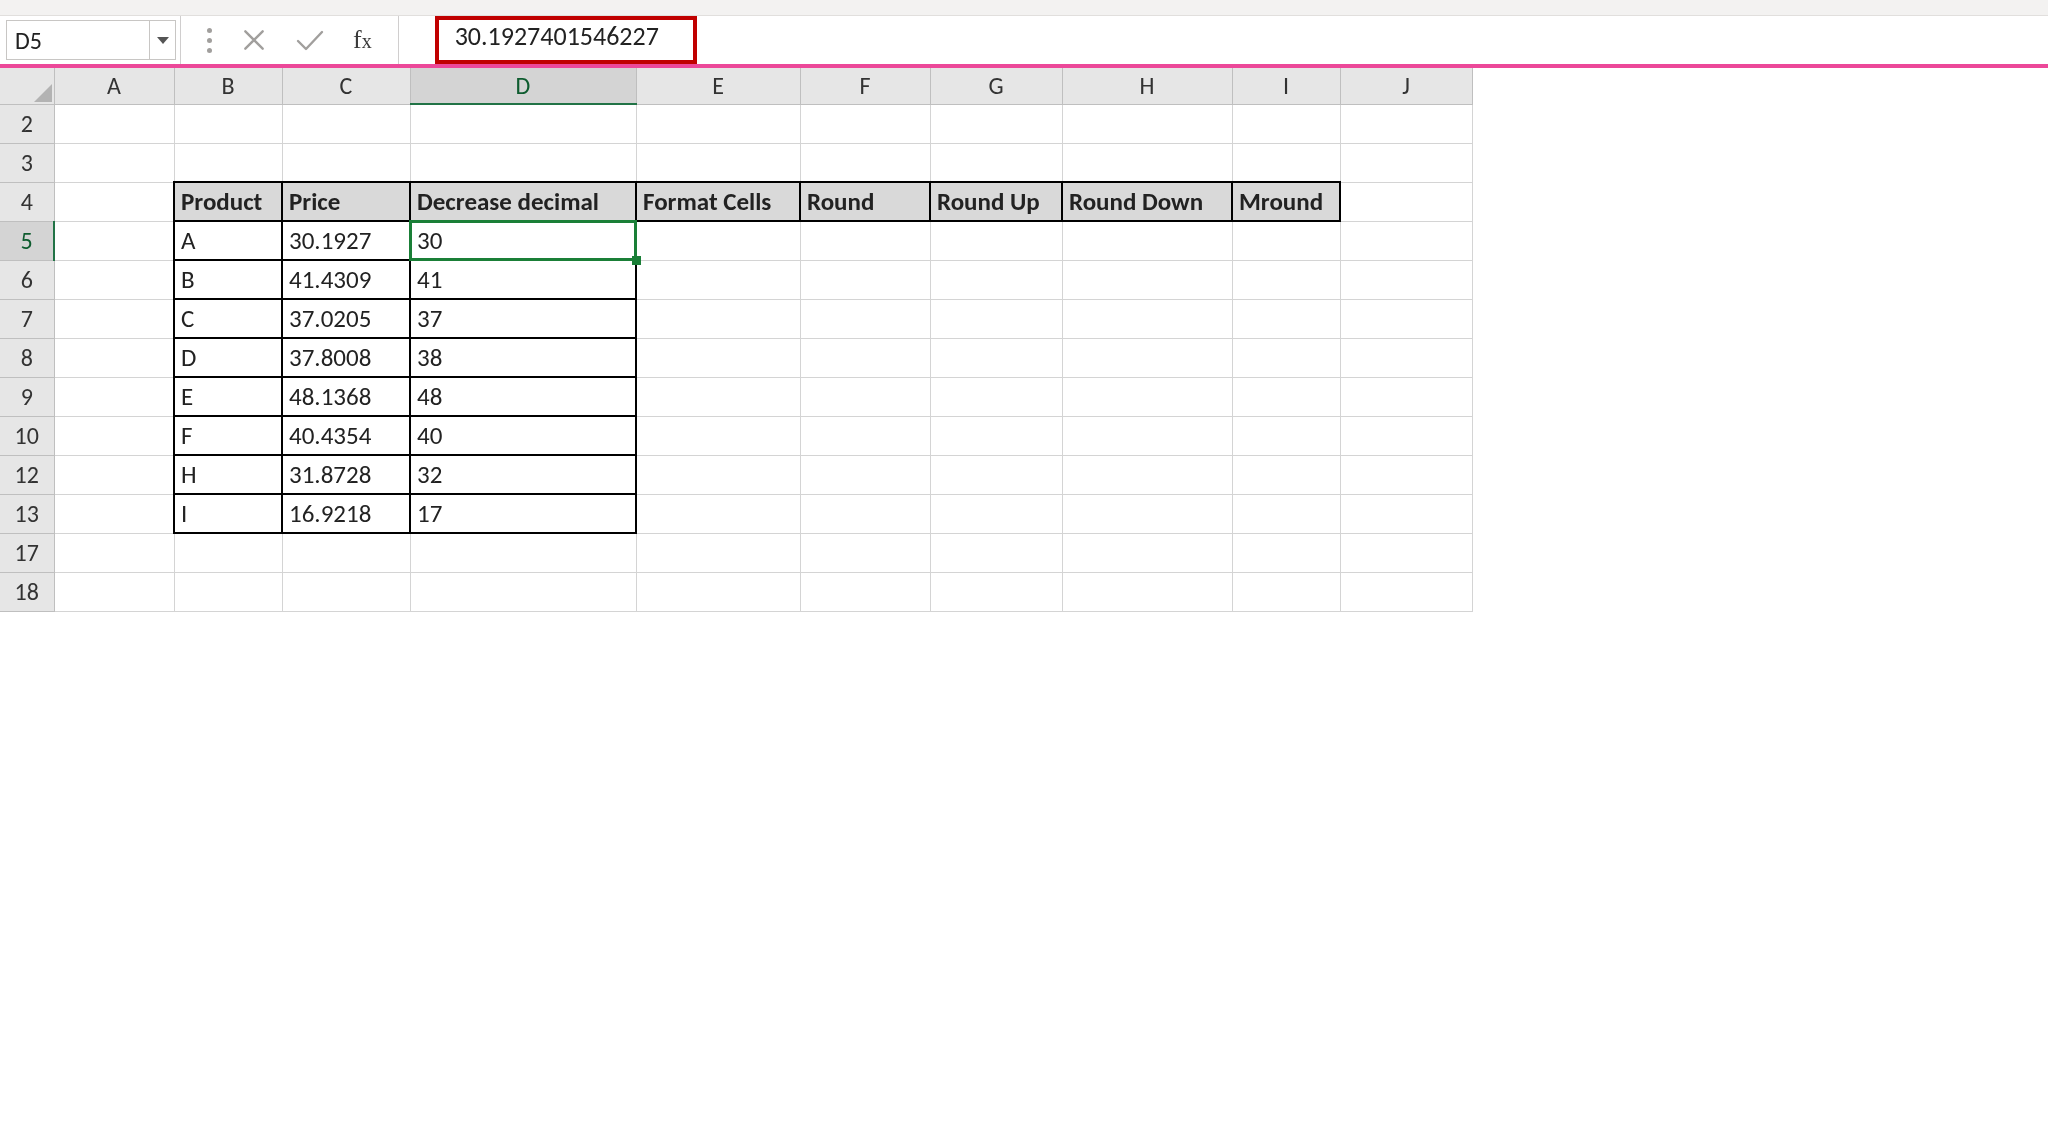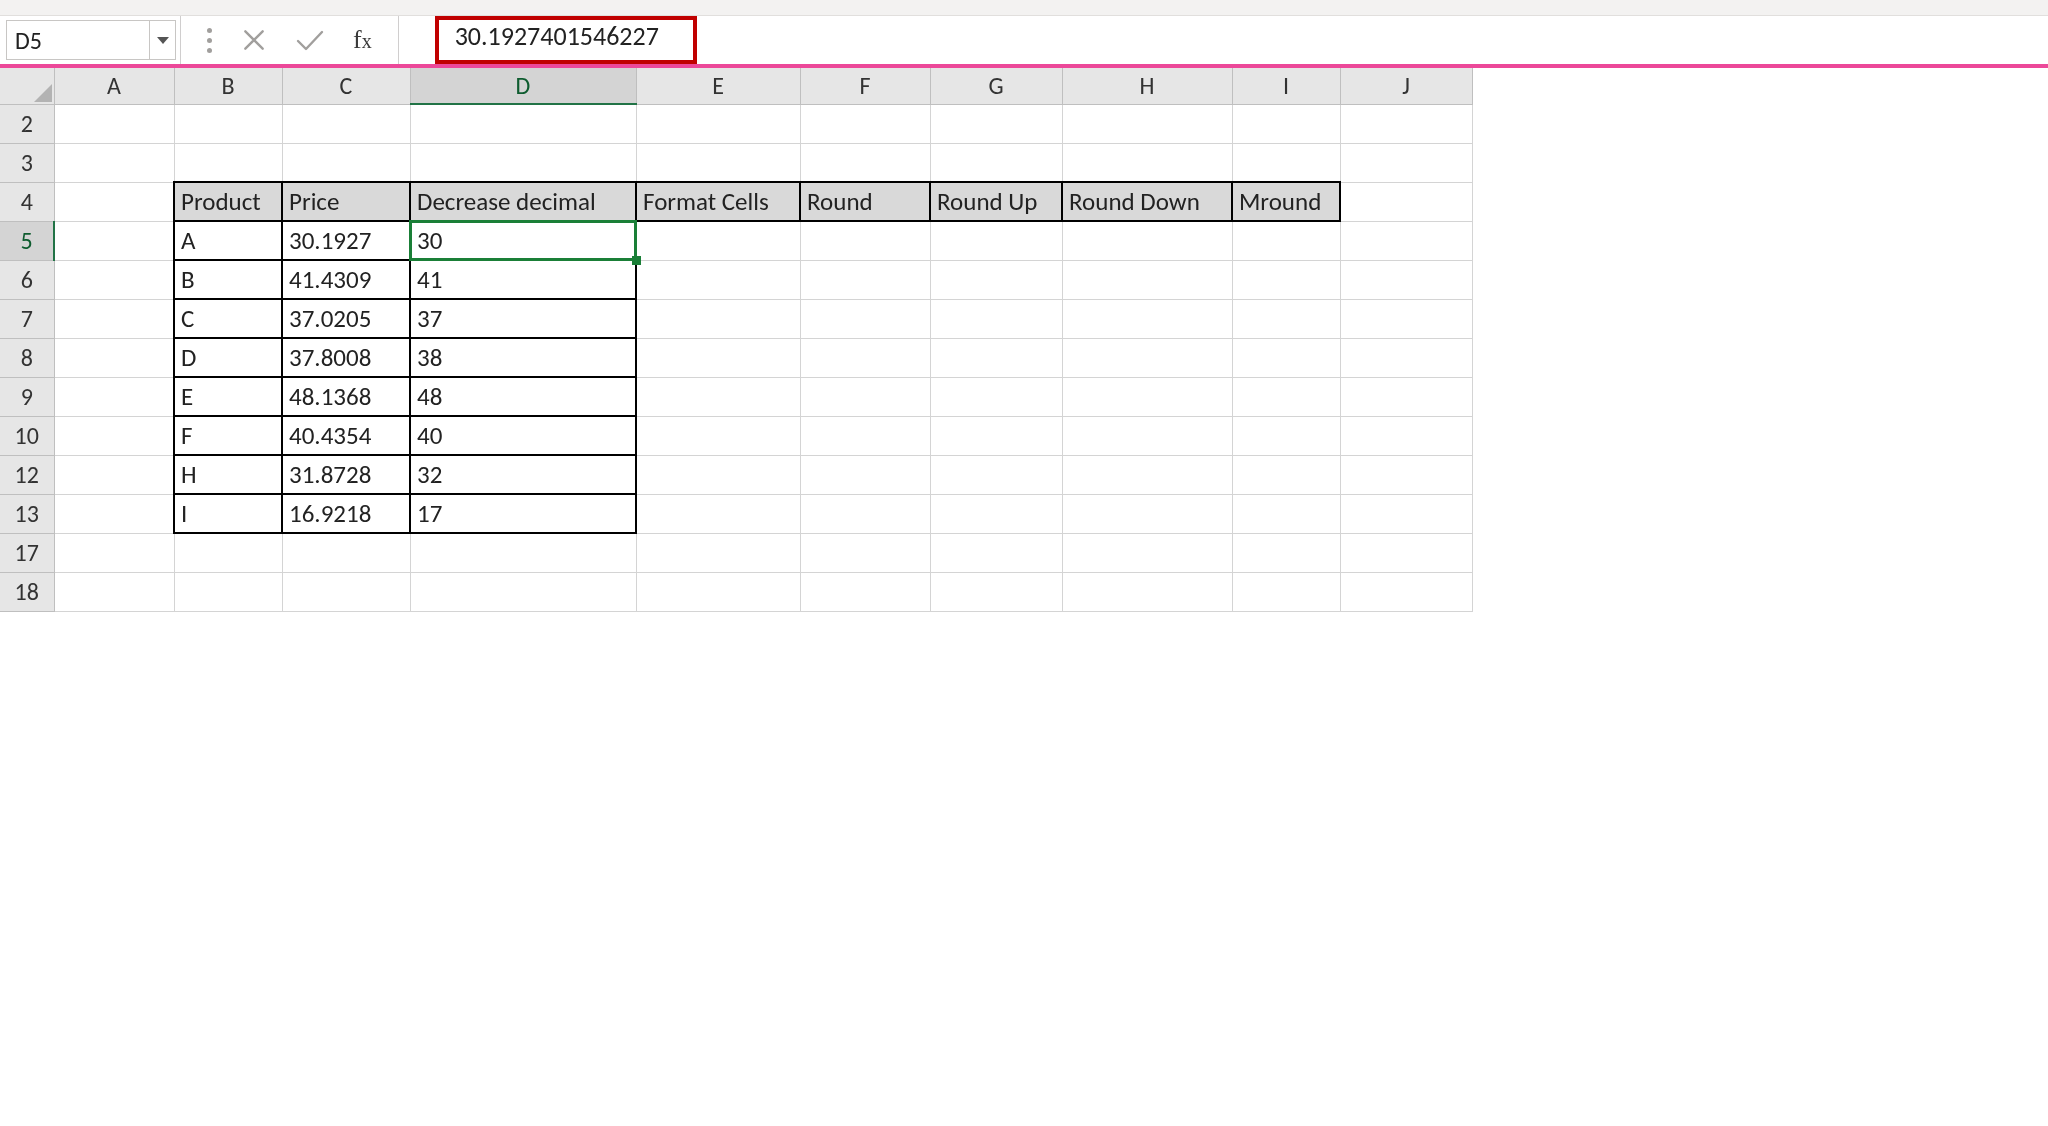--- a/index.html
+++ b/index.html
@@ -62,21 +62,21 @@
     th.row-head {
       background: #e6e6e6; border: 1px solid #bfbfbf; border-left: none;
       font-weight: 400; font-size: 24px; color: #333; text-align: center;
     }
     th.row-head.active { background: #d4d4d4; border-right: 2px solid #217346; color: #0e5c2f; }
     td.cell {
       border: 1px solid #d4d4d4; font-size: 25px; color: #222; padding: 0 6px; height: 39px;
       overflow: hidden; white-space: nowrap;
     }
     td.cell.tbl { border: 2px solid #000; }
-    td.cell.hdr { background: #d9d9d9; font-weight: 400; }
+    td.cell.hdr { background: #d9d9d9; font-weight: 700; }
     td.cell.num { text-align: left; margin-left: 8px; }
 
     
     .active-cell-outline {
       position: absolute; pointer-events: none; border: 3px solid #1a7f37;
       box-sizing: border-box;
     }
     .active-cell-fill-handle {
       position: absolute; width: 9px; height: 9px; background: #1a7f37; pointer-events: none;
     }

